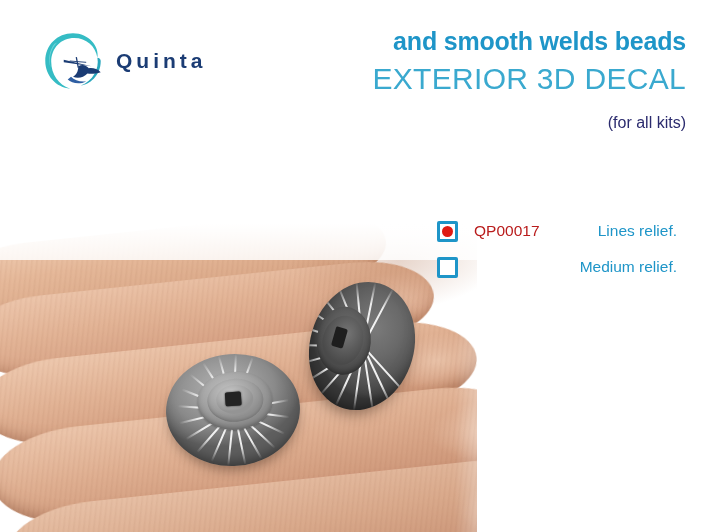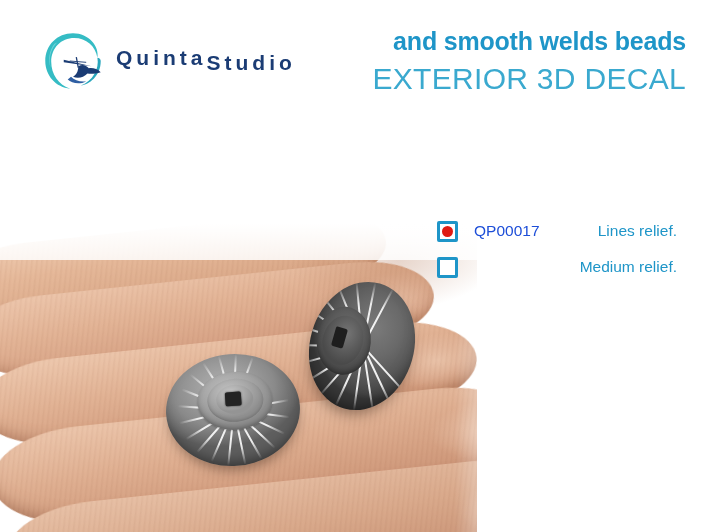--- a/index.html
+++ b/index.html
@@ -333,21 +333,21 @@
     height: 11px;
     margin-left: -5.5px;
     margin-top: -5.5px;
     border-radius: 50%;
     background: #e01b13;
     display: none;
   }
   .option-row.selected .checkbox .dot { display: block; }
 
   .opt-code {
-    color: #1d4ed8;
+    color: #b91c1c;
     font-size: 15.5px;
     font-weight: 400;
     margin-left: 16px;
     width: 84px;
     flex: 0 0 84px;
     white-space: nowrap;
   }
   .opt-desc {
     color: #1e95c8;
     font-size: 15.5px;
@@ -453,27 +453,27 @@
                C85 69 78 70 72 69 C66 75 58 77 50 74
                C55 71 58 66 58 58 Z" fill="#1b3c74"></path>
       <path d="M47 74 C52 79 60 82 70 81 C60 86 48 84 42 78 Z" fill="#2f5fa3"></path>
 
       <path d="M36 48 L78 58 L36 52 Z" fill="#1b3c74"></path>
       <path d="M55 44 L58 60" stroke="#1b3c74" stroke-width="2"></path>
       <path d="M45 50 L70 52" stroke="#1b3c74" stroke-width="1.4"></path>
     </svg>
     <div class="logo-words">
       <span class="w1">Quinta</span>
-      <span class="w2">Studio</span>
     </div>
   </div>
 
   <div class="title-block">
     <div class="title-2">and smooth welds beads</div>
     <div class="title-3">EXTERIOR 3D DECAL</div>
+    <div class="title-4">(for all kits)</div>
   </div>
 
   <div class="options">
 
     <div class="option-row selected">
       <span class="checkbox">
         <span class="dot"></span>
       </span>
       <span class="opt-code">QP00017</span>
       <span class="opt-desc">Lines relief.</span>

